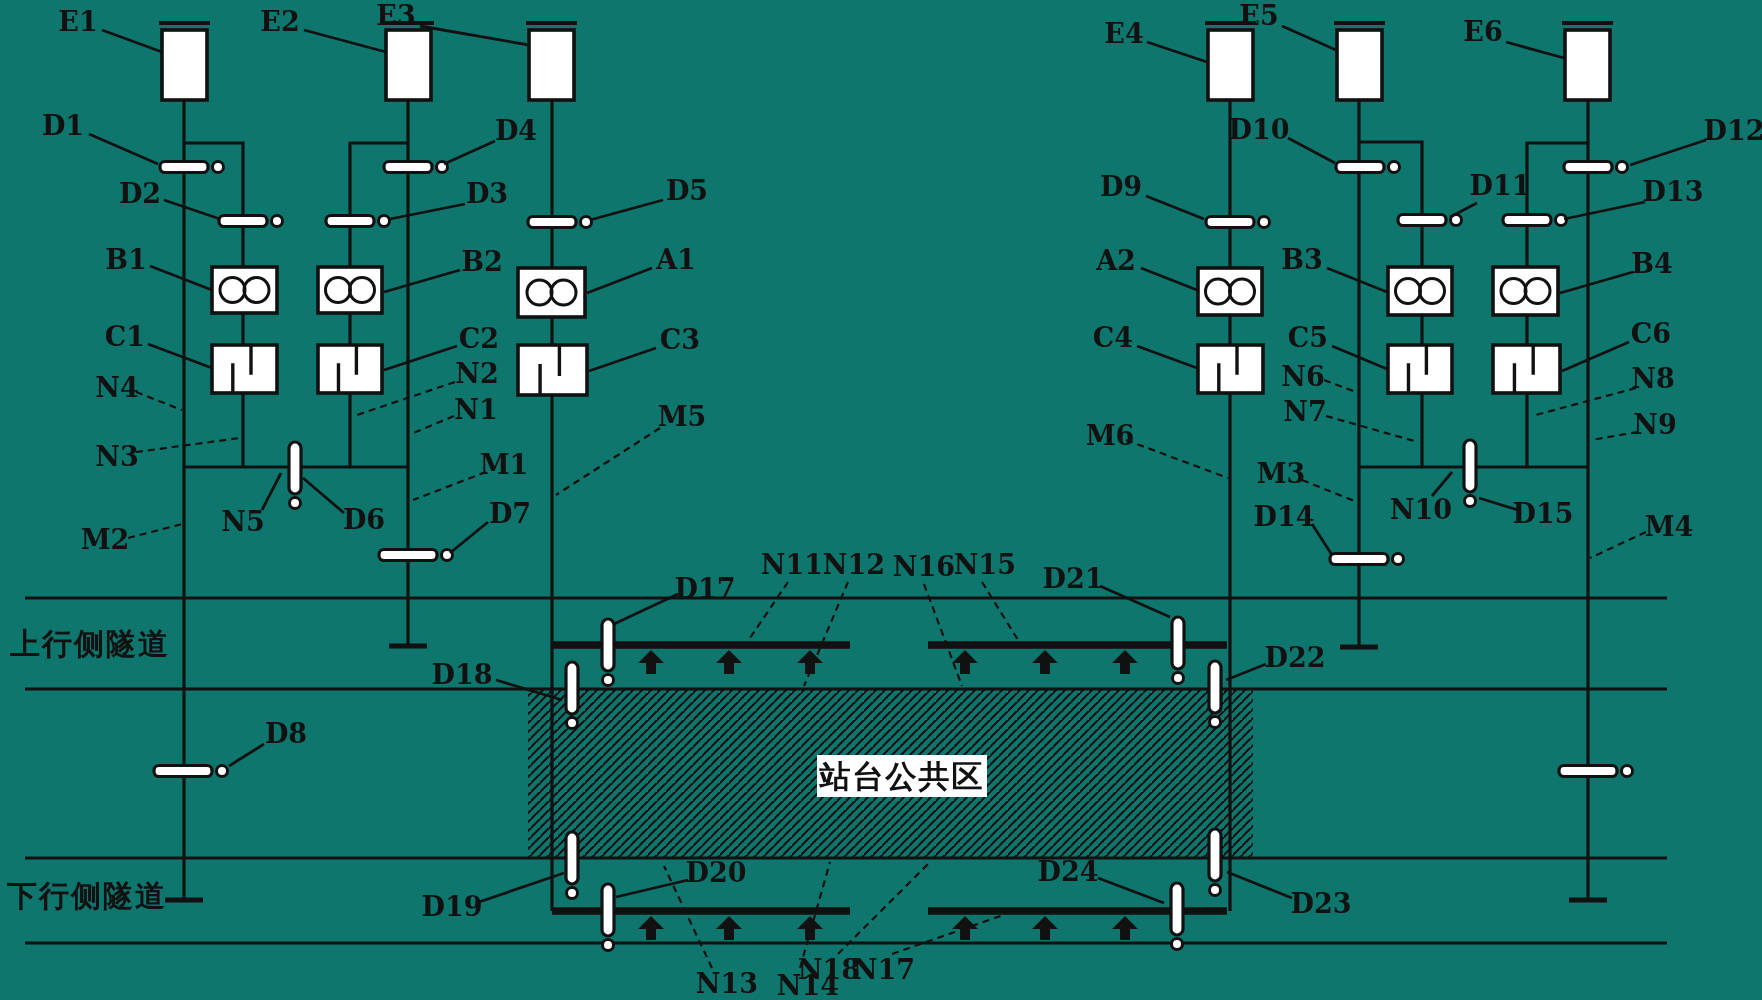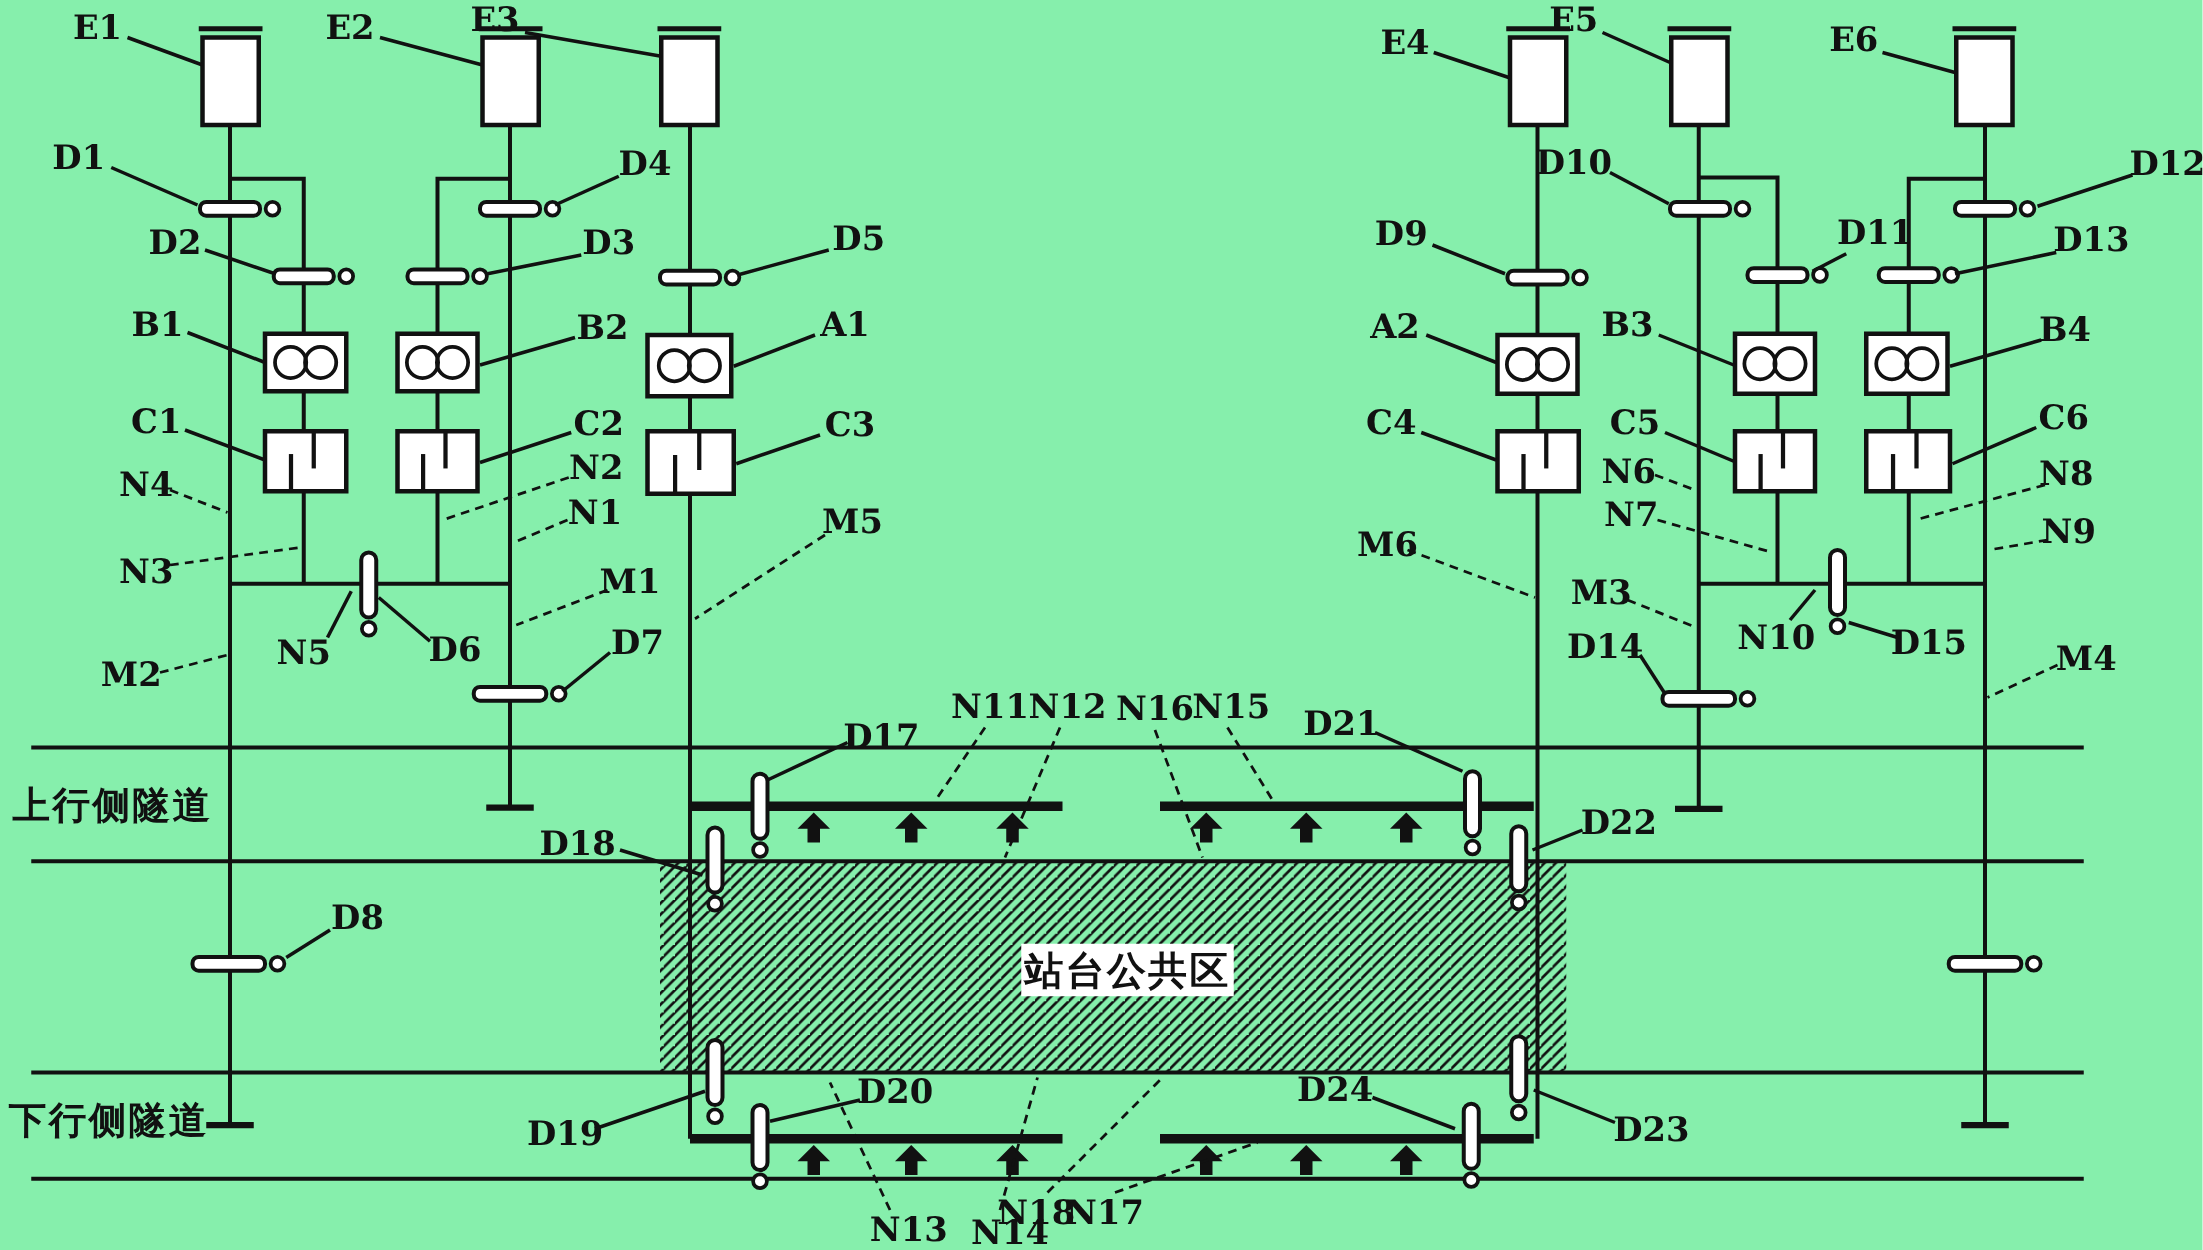--- a/index.html
+++ b/index.html
@@ -1,16 +1,16 @@
 <!DOCTYPE html>
 <html><head>
 <meta charset="utf-8">
 <style>
   html,body{margin:0;padding:0;background:#fff;}
-  .stage{position:relative;width:1762px;height:1000px;background:#86efac;overflow:hidden;
+  .stage{position:relative;width:1762px;height:1000px;background:#0f766e;overflow:hidden;
          font-family:"DejaVu Serif", serif;}
   svg{display:block}
   text{user-select:none}
   .cjk{font-family:"DejaVu Sans", sans-serif;font-weight:700;letter-spacing:2px;fill:#111;}
 </style>
 </head>
 <body>
 
 <div class="stage">
   <svg id="diagram" width="1762" height="1000" viewBox="0 0 1762 1000">

